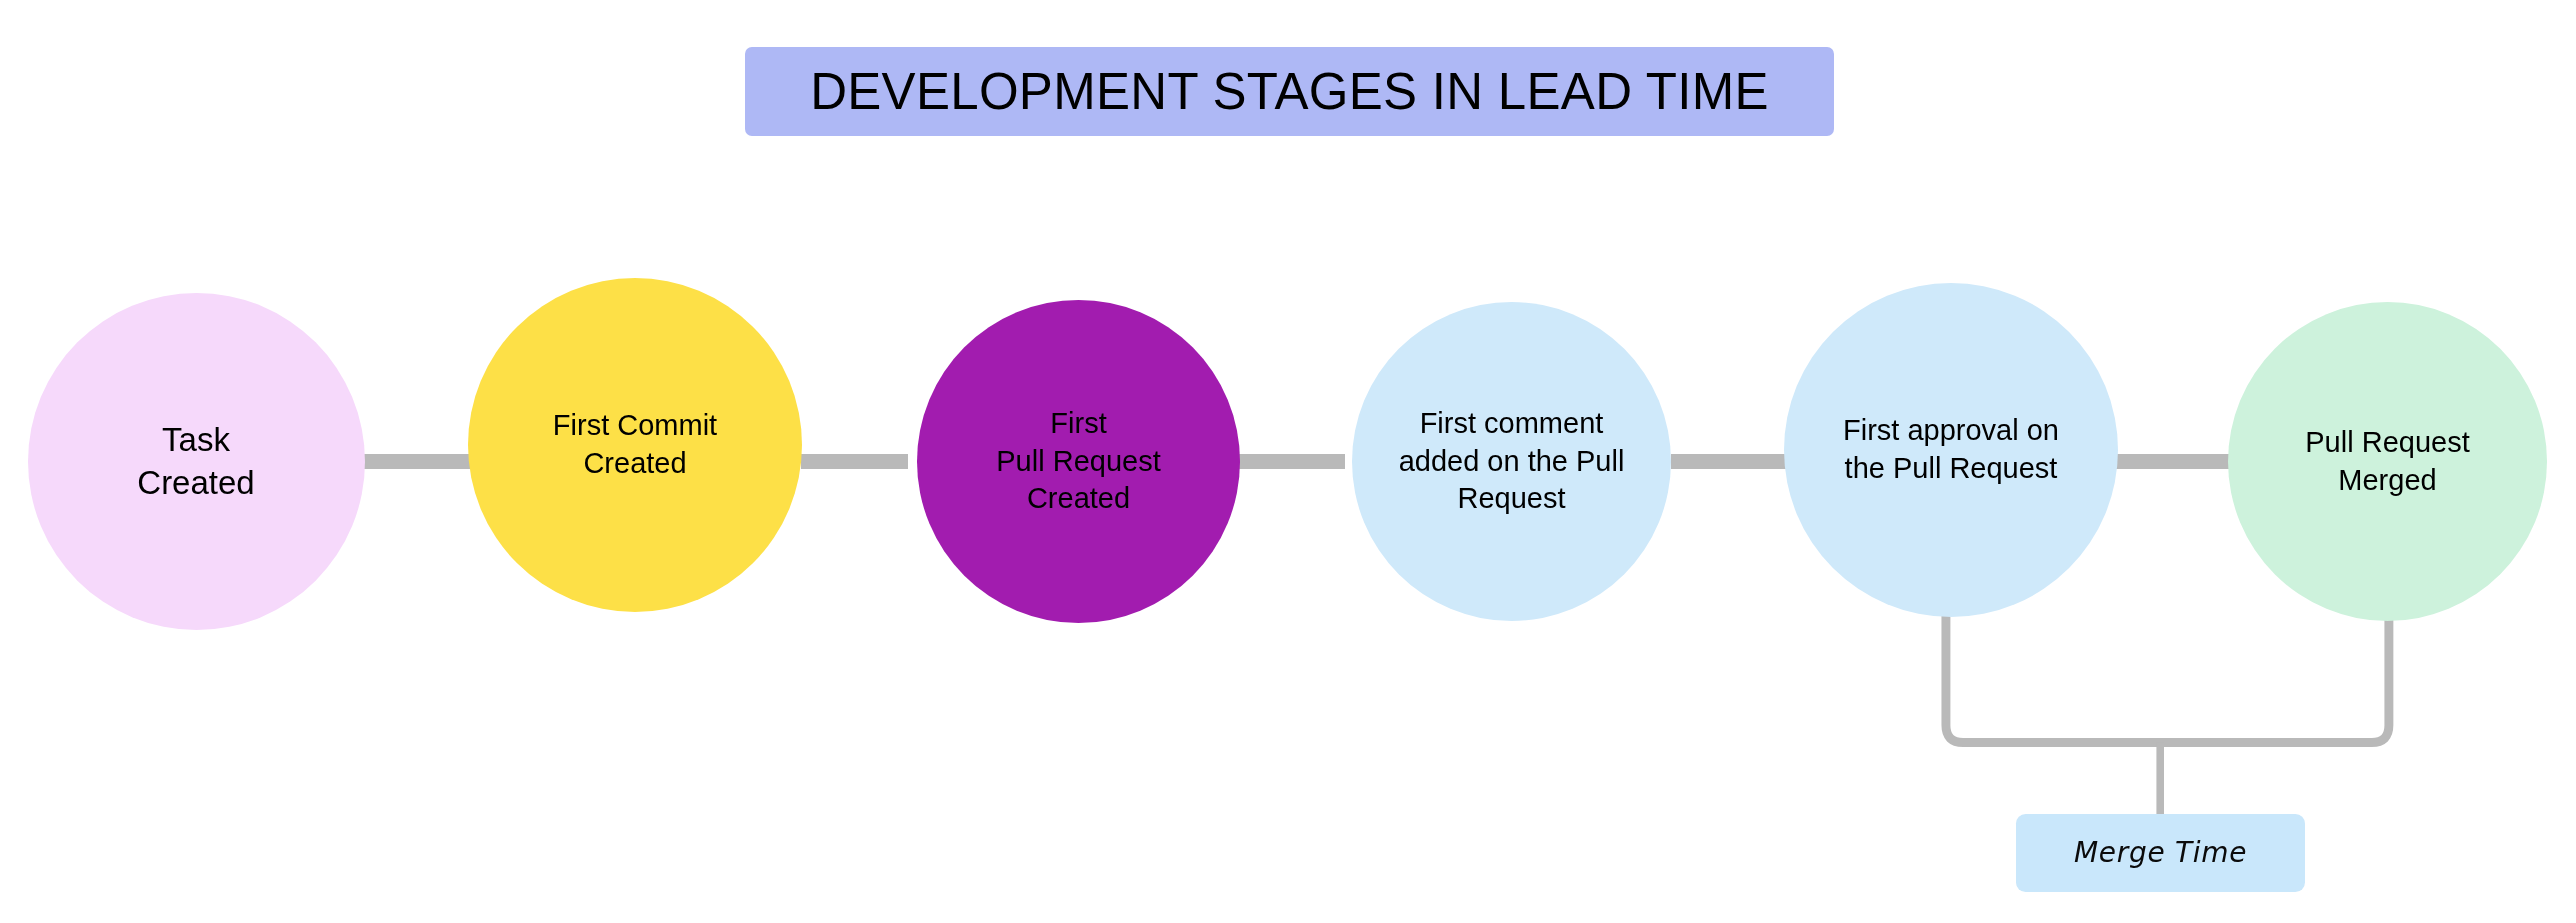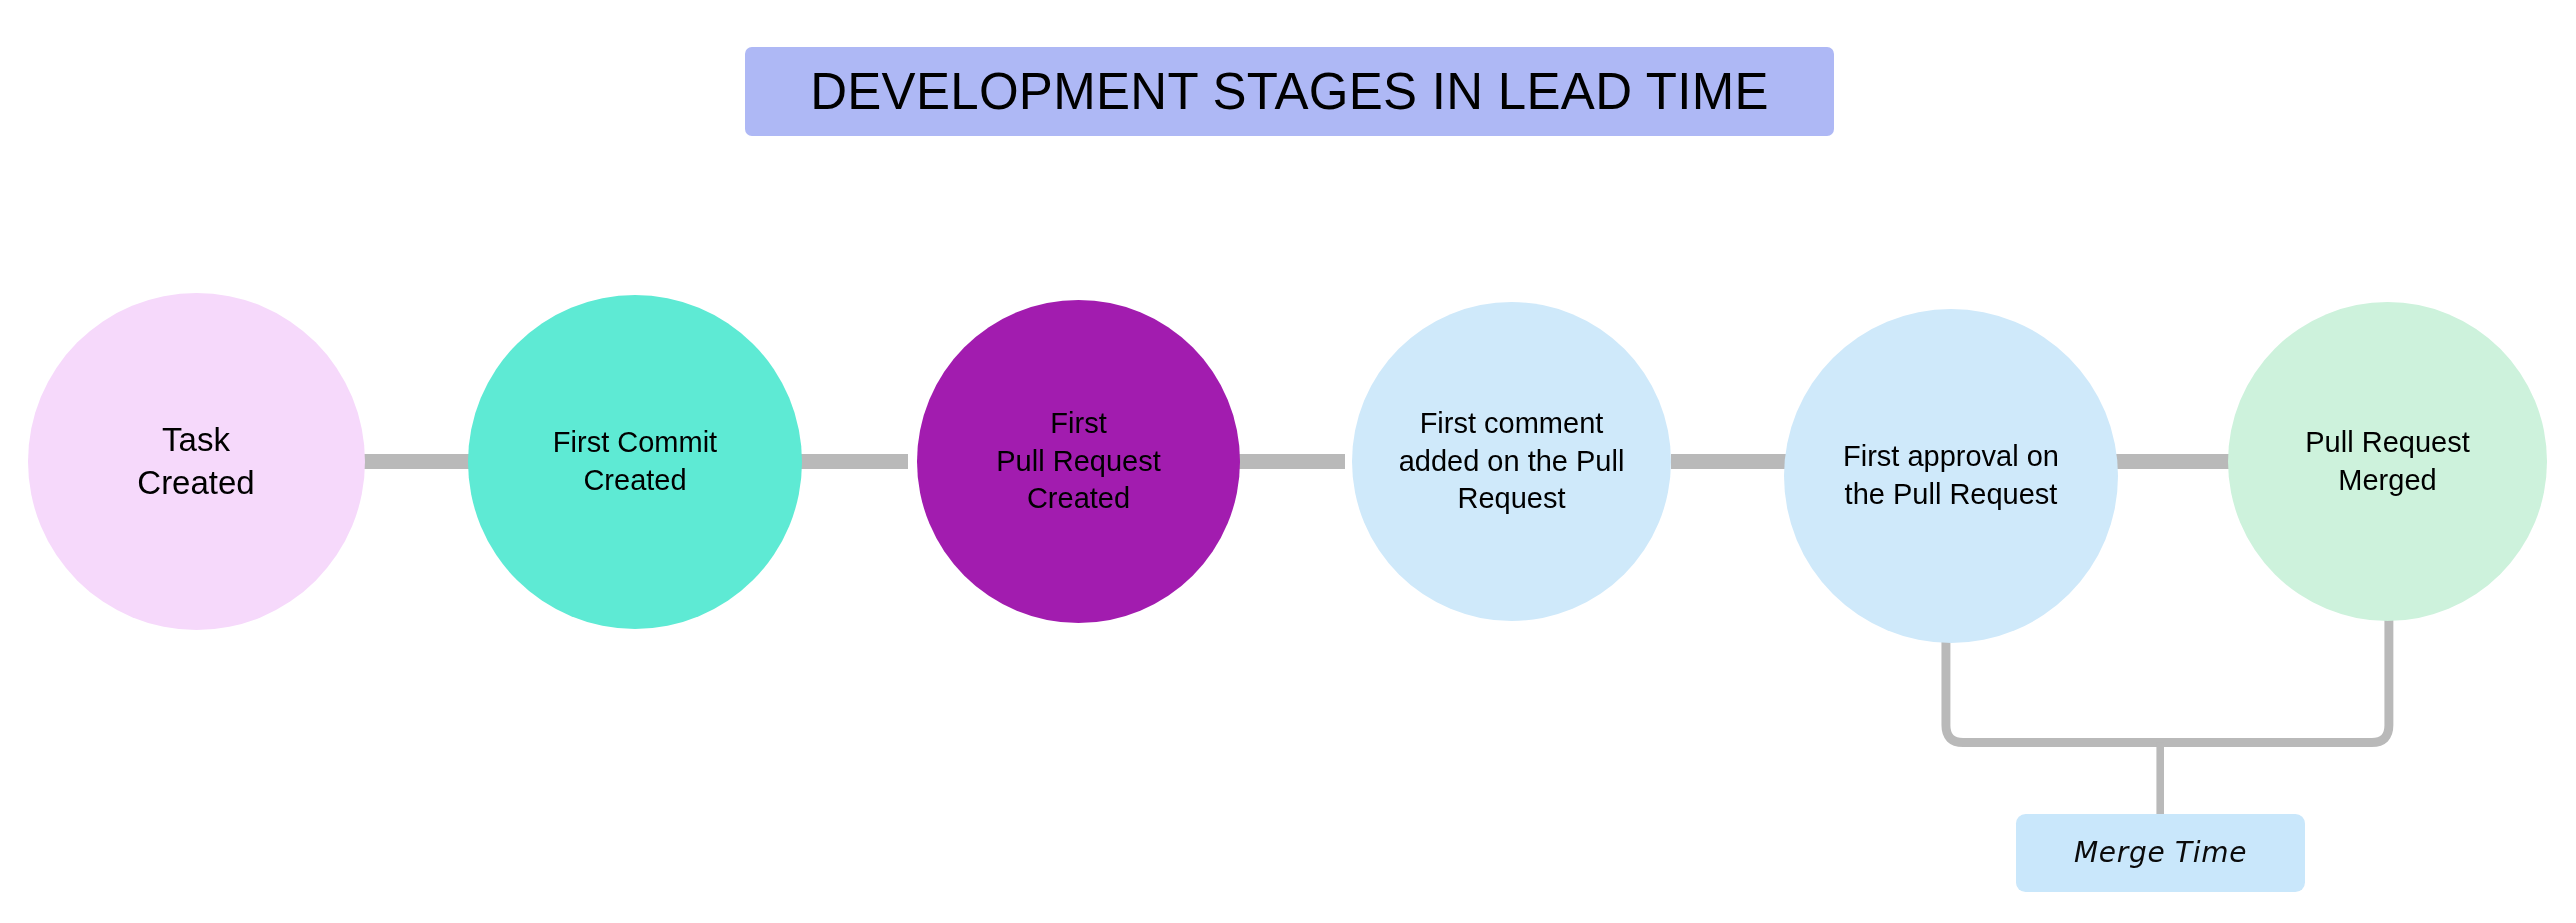--- a/index.html
+++ b/index.html
@@ -121,38 +121,38 @@
   <svg id="merge-bracket" viewBox="0 0 680 330" width="467" height="227">
     <path d="M 13 0 L 13 175 Q 13 200 38 200 L 633 200 Q 658 200 658 175 L 658 0" fill="none" stroke="#b9b9b9" stroke-width="13" stroke-linecap="butt"></path>
     <path d="M 325 200 L 325 310" fill="none" stroke="#b9b9b9" stroke-width="11" stroke-linecap="butt"></path>
   </svg>
 
   <div class="stage-node" style="left:27.5px; top:293px; width:337px; height:337px; background:#f6d9fb;">
     <span class="stage-label" style="font-size:33px;">Task
 Created</span>
   </div>
 
-  <div class="stage-node" style="left:468px; top:295px; width:334px; height:334px; background:#5eead4;">
+  <div class="stage-node" style="left:468px; top:278px; width:334px; height:334px; background:#fde047;">
     <span class="stage-label" style="font-size:29px;">First Commit
 Created</span>
   </div>
 
   <div class="stage-node" style="left:917px; top:300px; width:323px; height:323px; background:#a21caf;">
     <span class="stage-label" style="font-size:29px;">First
 Pull Request
 Created</span>
   </div>
 
   <div class="stage-node" style="left:1352px; top:302px; width:319px; height:319px; background:#cfe9fa;">
     <span class="stage-label" style="font-size:29px;">First comment
 added on the Pull
 Request</span>
   </div>
 
-  <div class="stage-node" style="left:1784px; top:309px; width:334px; height:334px; background:#cfe9fa;">
+  <div class="stage-node" style="left:1784px; top:283px; width:334px; height:334px; background:#cfe9fa;">
     <span class="stage-label" style="font-size:29px;">First approval on
 the Pull Request</span>
   </div>
 
   <div class="stage-node" style="left:2228px; top:302px; width:319px; height:319px; background:#cdf2dc;">
     <span class="stage-label" style="font-size:29px;">Pull Request
 Merged</span>
   </div>
 
   <div id="merge-time-box">

